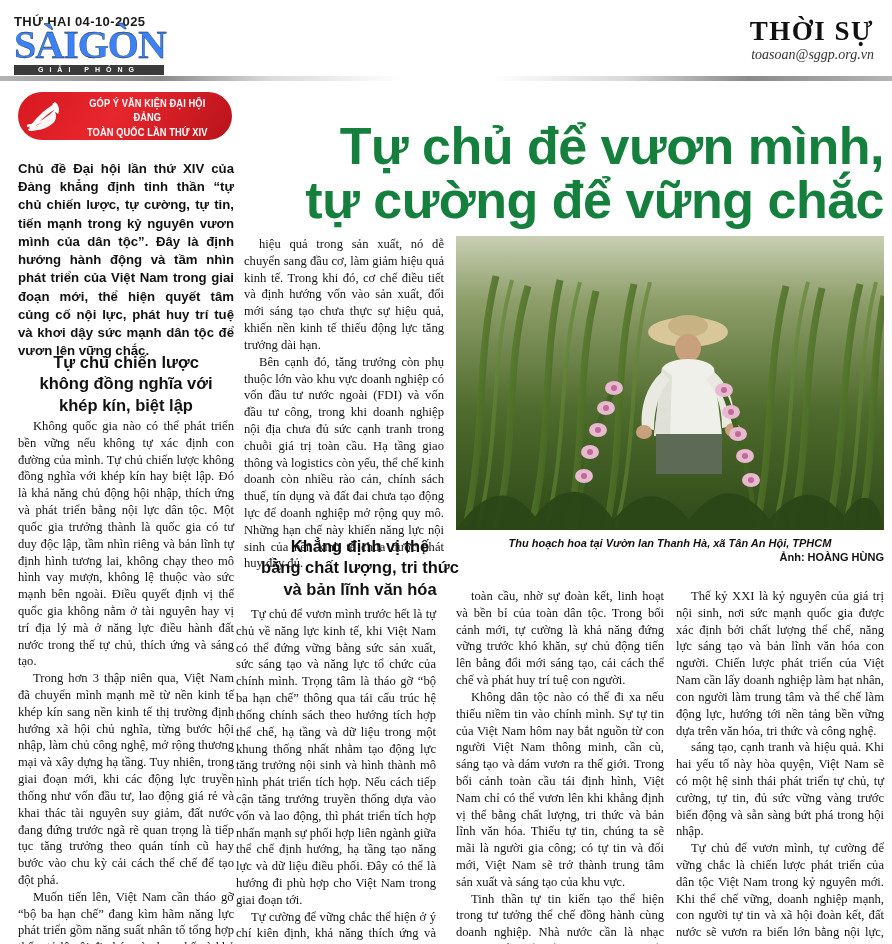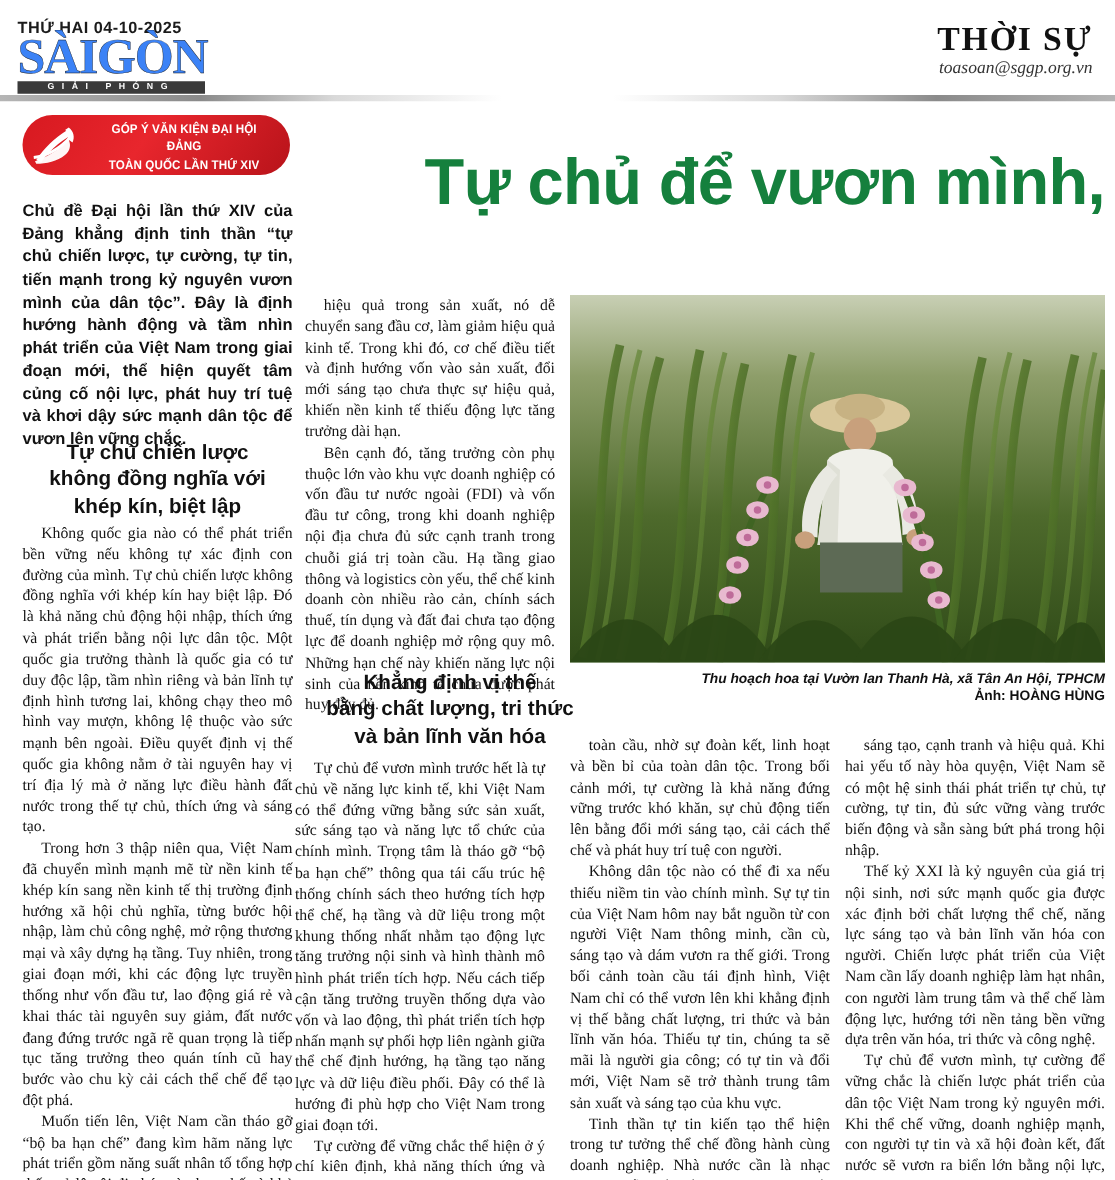--- a/index.html
+++ b/index.html
@@ -121,21 +121,21 @@
 
   
   .photo-wrap{
     position:absolute;left:456px;top:236px;width:428px;height:294px;
     overflow:hidden;background:#3b5a22;
   }
   .photo-caption{
     position:absolute;left:456px;top:536px;width:428px;
     font-family:"Liberation Sans", sans-serif;
     font-style:italic;font-weight:bold;font-size:11px;
-    text-align:right;color:#111;line-height:1.35;
+    text-align:center;color:#111;line-height:1.35;
   }
   .photo-credit{
     position:absolute;left:456px;top:551px;width:428px;
     font-family:"Liberation Sans", sans-serif;
     font-weight:bold;font-size:11px;
     text-align:right;color:#111;
   }
 
   
   .byline{
@@ -179,20 +179,21 @@
       </svg>
     </div>
     <div class="badge-text">
       <div>GÓP Ý VĂN KIỆN ĐẠI HỘI ĐẢNG</div>
       <div>TOÀN QUỐC LẦN THỨ XIV</div>
     </div>
   </div>
 
   <h1 class="headline">
     <span class="l1">Tự chủ để vươn mình,</span>
+    <span class="l2">tự cường để vững chắc</span>
   </h1>
 
   <div class="lead">Chủ đề Đại hội lần thứ XIV của Đảng khẳng định tinh thần “tự chủ chiến lược, tự cường, tự tin, tiến mạnh trong kỷ nguyên vươn mình của dân tộc”. Đây là định hướng hành động và tầm nhìn phát triển của Việt Nam trong giai đoạn mới, thể hiện quyết tâm củng cố nội lực, phát huy trí tuệ và khơi dậy sức mạnh dân tộc để vươn lên vững chắc.</div>
 
   <h2 class="subhead subhead-c1"><span>Tự chủ chiến lược</span><br><span>không đồng nghĩa với</span><br><span>khép kín, biệt lập</span></h2>
 
   <div class="col" id="col1">
       <p>Không quốc gia nào có thể phát triển bền vững nếu không tự xác định con đường của mình. Tự chủ chiến lược không đồng nghĩa với khép kín hay biệt lập. Đó là khả năng chủ động hội nhập, thích ứng và phát triển bằng nội lực dân tộc. Một quốc gia trưởng thành là quốc gia có tư duy độc lập, tầm nhìn riêng và bản lĩnh tự định hình tương lai, không chạy theo mô hình vay mượn, không lệ thuộc vào sức mạnh bên ngoài. Điều quyết định vị thế quốc gia không nằm ở tài nguyên hay vị trí địa lý mà ở năng lực điều hành đất nước trong thế tự chủ, thích ứng và sáng tạo.</p>
       <p>Trong hơn 3 thập niên qua, Việt Nam đã chuyển mình mạnh mẽ từ nền kinh tế khép kín sang nền kinh tế thị trường định hướng xã hội chủ nghĩa, từng bước hội nhập, làm chủ công nghệ, mở rộng thương mại và xây dựng hạ tầng. Tuy nhiên, trong giai đoạn mới, khi các động lực truyền thống như vốn đầu tư, lao động giá rẻ và khai thác tài nguyên suy giảm, đất nước đang đứng trước ngã rẽ quan trọng là tiếp tục tăng trưởng theo quán tính cũ hay bước vào chu kỳ cải cách thể chế để tạo đột phá.</p>
       <p>Muốn tiến lên, Việt Nam cần tháo gỡ “bộ ba hạn chế” đang kìm hãm năng lực phát triển gồm năng suất nhân tố tổng hợp thấp, tỷ lệ nội địa hóa còn hạn chế và khả năng tiếp cận thị trường chưa cao. Khi dòng vốn trong nước không tìm được điểm đến</p>
@@ -310,19 +311,19 @@
   <div class="photo-caption">Thu hoạch hoa tại Vườn lan Thanh Hà, xã Tân An Hội, TPHCM</div>
   <div class="photo-credit">Ảnh: HOÀNG HÙNG</div>
 
   <div class="col" id="col3">
       <p>toàn cầu, nhờ sự đoàn kết, linh hoạt và bền bỉ của toàn dân tộc. Trong bối cảnh mới, tự cường là khả năng đứng vững trước khó khăn, sự chủ động tiến lên bằng đổi mới sáng tạo, cải cách thể chế và phát huy trí tuệ con người.</p>
       <p>Không dân tộc nào có thể đi xa nếu thiếu niềm tin vào chính mình. Sự tự tin của Việt Nam hôm nay bắt nguồn từ con người Việt Nam thông minh, cần cù, sáng tạo và dám vươn ra thế giới. Trong bối cảnh toàn cầu tái định hình, Việt Nam chỉ có thể vươn lên khi khẳng định vị thế bằng chất lượng, tri thức và bản lĩnh văn hóa. Thiếu tự tin, chúng ta sẽ mãi là người gia công; có tự tin và đổi mới, Việt Nam sẽ trở thành trung tâm sản xuất và sáng tạo của khu vực.</p>
       <p>Tinh thần tự tin kiến tạo thể hiện trong tư tưởng thể chế đồng hành cùng doanh nghiệp. Nhà nước cần là nhạc trưởng, dẫn dắt bằng luật pháp, chiến lược và tầm nhìn dài hạn; thị trường là dàn nhạc, vận hành bằng</p>
     </div>
 
   <div class="col" id="col4">
+      <p>Thế kỷ XXI là kỷ nguyên của giá trị nội sinh, nơi sức mạnh quốc gia được xác định bởi chất lượng thể chế, năng lực sáng tạo và bản lĩnh văn hóa con người. Chiến lược phát triển của Việt Nam cần lấy doanh nghiệp làm hạt nhân, con người làm trung tâm và thể chế làm động lực, hướng tới nền tảng bền vững dựa trên văn hóa, tri thức và công nghệ.</p>
       <p>sáng tạo, cạnh tranh và hiệu quả. Khi hai yếu tố này hòa quyện, Việt Nam sẽ có một hệ sinh thái phát triển tự chủ, tự cường, tự tin, đủ sức vững vàng trước biến động và sẵn sàng bứt phá trong hội nhập.</p>
-      <p>Thế kỷ XXI là kỷ nguyên của giá trị nội sinh, nơi sức mạnh quốc gia được xác định bởi chất lượng thể chế, năng lực sáng tạo và bản lĩnh văn hóa con người. Chiến lược phát triển của Việt Nam cần lấy doanh nghiệp làm hạt nhân, con người làm trung tâm và thể chế làm động lực, hướng tới nền tảng bền vững dựa trên văn hóa, tri thức và công nghệ.</p>
       <p>Tự chủ để vươn mình, tự cường để vững chắc là chiến lược phát triển của dân tộc Việt Nam trong kỷ nguyên mới. Khi thể chế vững, doanh nghiệp mạnh, con người tự tin và xã hội đoàn kết, đất nước sẽ vươn ra biển lớn bằng nội lực, hướng tới một tương lai độc lập, thịnh vượng và bền vững.</p>
     </div>
 
 
 </div>
 
 </body></html>

